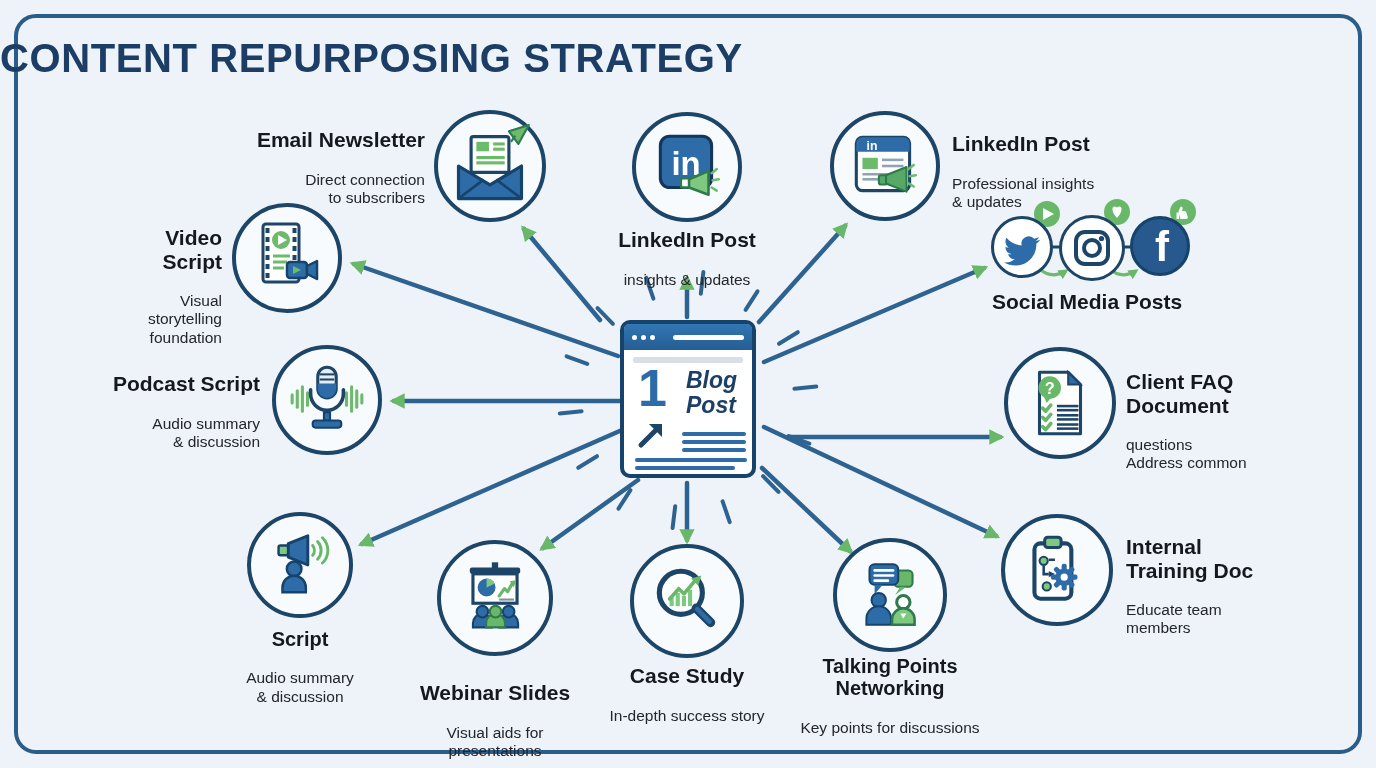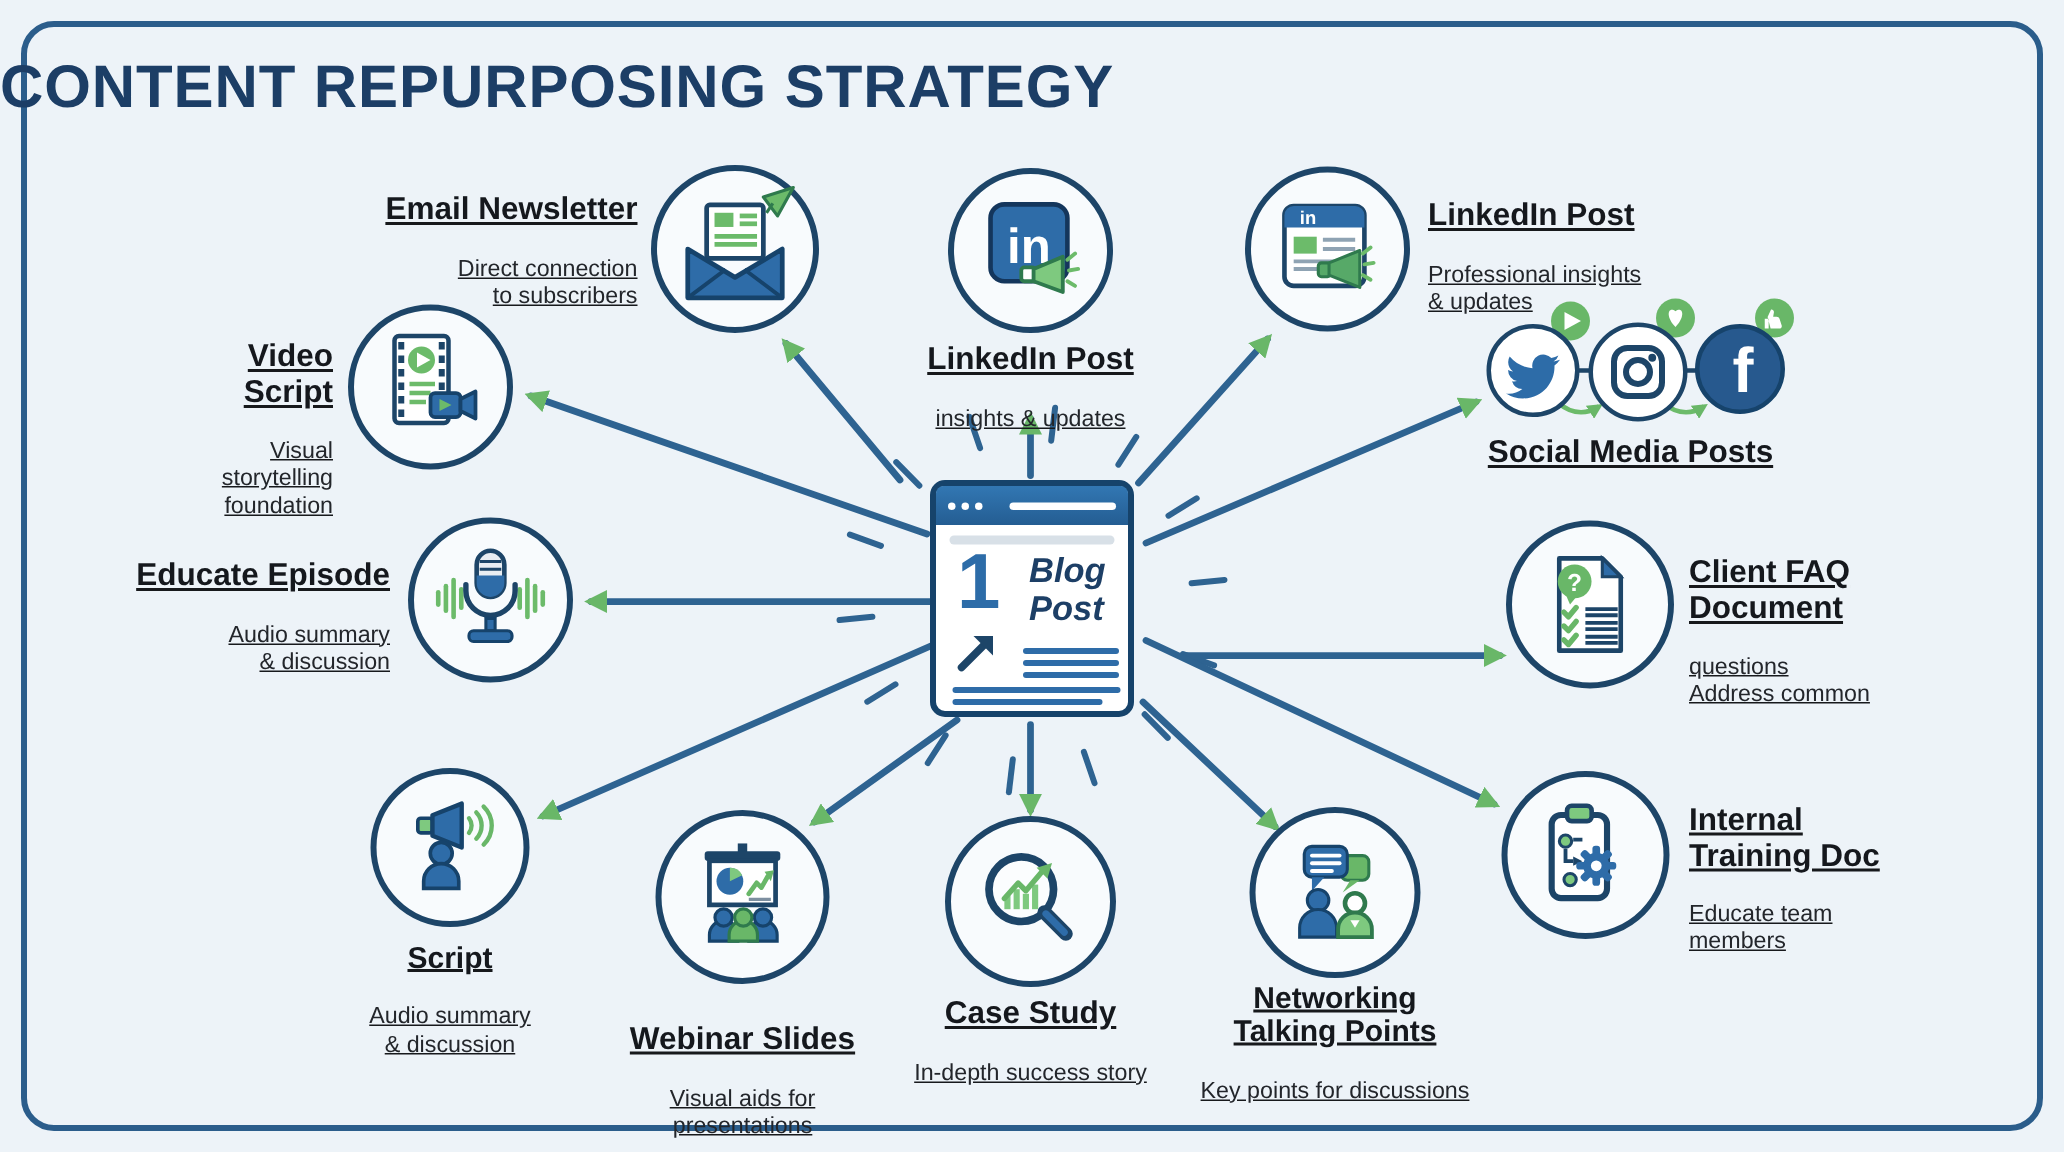--- a/index.html
+++ b/index.html
@@ -15,21 +15,21 @@
     font-size:40px;font-weight:800;letter-spacing:.6px;color:var(--title,#1c3e66);}
   svg.overlay{position:absolute;left:0;top:0;pointer-events:none;}
   .arrow-line{stroke:var(--arrow-line,#2e6391);stroke-width:4.5;stroke-linecap:round;}
   .burst{stroke:var(--arrow-line,#2e6391);stroke-width:4;stroke-linecap:round;}
   .mini-link{stroke:var(--circle-stroke,#1d4568);stroke-width:3;}
   .curve-arrow{stroke:var(--icon-green,#6cbb6a);stroke-width:3;fill:none;}
   .node-circle{position:absolute;box-sizing:border-box;border:4px solid var(--circle-stroke,#1d4568);
     border-radius:50%;background:#f8fbfd;display:flex;align-items:center;justify-content:center;}
   .social-circle{border-width:3.5px;background:#ffffff;}
   .fb-circle{background:#27598e;border-color:#16436b;}
-  .node-label{position:absolute;text-decoration:underline;}
+  .node-label{position:absolute;}
   .align-right{text-align:right;} .align-center{text-align:center;} .align-left{text-align:left;}
   .nl-title{font-weight:700;font-size:20px;line-height:1.12;color:#15181d;}
   .nl-title.big{font-size:21px;}
   .nl-title span,.nl-sub span{display:block;}
   .nl-sub{font-size:15.5px;line-height:1.18;margin-top:19px;color:#23262b;}
   
   .blog-window{position:absolute;left:620px;top:320px;width:136px;height:158px;box-sizing:border-box;
     background:#ffffff;border:4px solid #16436b;border-radius:10px;}
   .win-header{position:absolute;left:0;top:0;right:0;height:26px;border-radius:5px 5px 0 0;
     background:linear-gradient(#3277b3,#245d92);display:flex;align-items:center;padding:0 8px;box-sizing:border-box;}
@@ -204,21 +204,21 @@
       <line x1="33" y1="15" x2="47" y2="15" stroke="#1d4568" stroke-width="2"></line>
       <line x1="33" y1="20" x2="47" y2="20" stroke="#1d4568" stroke-width="2"></line>
       <path d="M31 24 h18 v5 a9 9 0 0 1 -18 0 z" fill="#2e6ca8"></path>
       <path d="M24 30 v4 a16 16 0 0 0 32 0 v-4" fill="none" stroke="#1d4568" stroke-width="3.5" stroke-linecap="round"></path>
       <rect x="37" y="52" width="6" height="8" fill="#2e6ca8" stroke="#16436b" stroke-width="2"></rect>
       <rect x="26" y="60" width="28" height="7" rx="3" fill="#2e6ca8" stroke="#16436b" stroke-width="2"></rect>
     </svg>
   </div>
   <div class="node-label align-right" style="left:20px;top:372px;width:240px">
     <div class="nl-title big">
-        <span>Educate Episode</span>
+        <span>Podcast Script</span>
       </div>
     <div class="nl-sub">
       <span>Audio summary</span>
       <span>&amp; discussion</span>
     </div>
   </div>
 
   <div class="node-circle" style="left:632px;top:112px;width:110px;height:110px">
     <svg width="82" height="82" viewBox="0 0 80 80">
       <rect x="14" y="10" width="50" height="50" rx="9" fill="#2e6ca8" stroke="#14365c" stroke-width="3"></rect>
@@ -372,22 +372,22 @@
       </g>
       <circle cx="29" cy="45" r="7" fill="#2e6ca8" stroke="#16436b" stroke-width="2"></circle>
       <path d="M17 69 v-6 a12 12 0 0 1 24 0 v6 z" fill="#2e6ca8" stroke="#16436b" stroke-width="2"></path>
       <circle cx="53" cy="47" r="6.5" fill="#ffffff" stroke="#2f7a4d" stroke-width="3"></circle>
       <path d="M42 69 v-5 a11 11 0 0 1 22 0 v5 z" fill="#7ec97f" stroke="#2f7a4d" stroke-width="2.5"></path>
       <polygon points="50,58 53,63 56,58" fill="#ffffff"></polygon>
     </svg>
   </div>
   <div class="node-label align-center" style="left:755px;top:655px;width:270px">
     <div class="nl-title">
+      <span>Talking Points</span>
       <span>Networking</span>
-      <span>Talking Points</span>
     </div>
     <div class="nl-sub">
         <span>Key points for discussions</span>
       </div>
   </div>
 
   <div class="node-circle" style="left:630px;top:544px;width:114px;height:114px">
     <svg width="82" height="82" viewBox="0 0 80 80">
       <circle cx="34" cy="32" r="21" fill="#fbfdfe" stroke="#1d4568" stroke-width="5"></circle>
       <g fill="#7ec97f">

